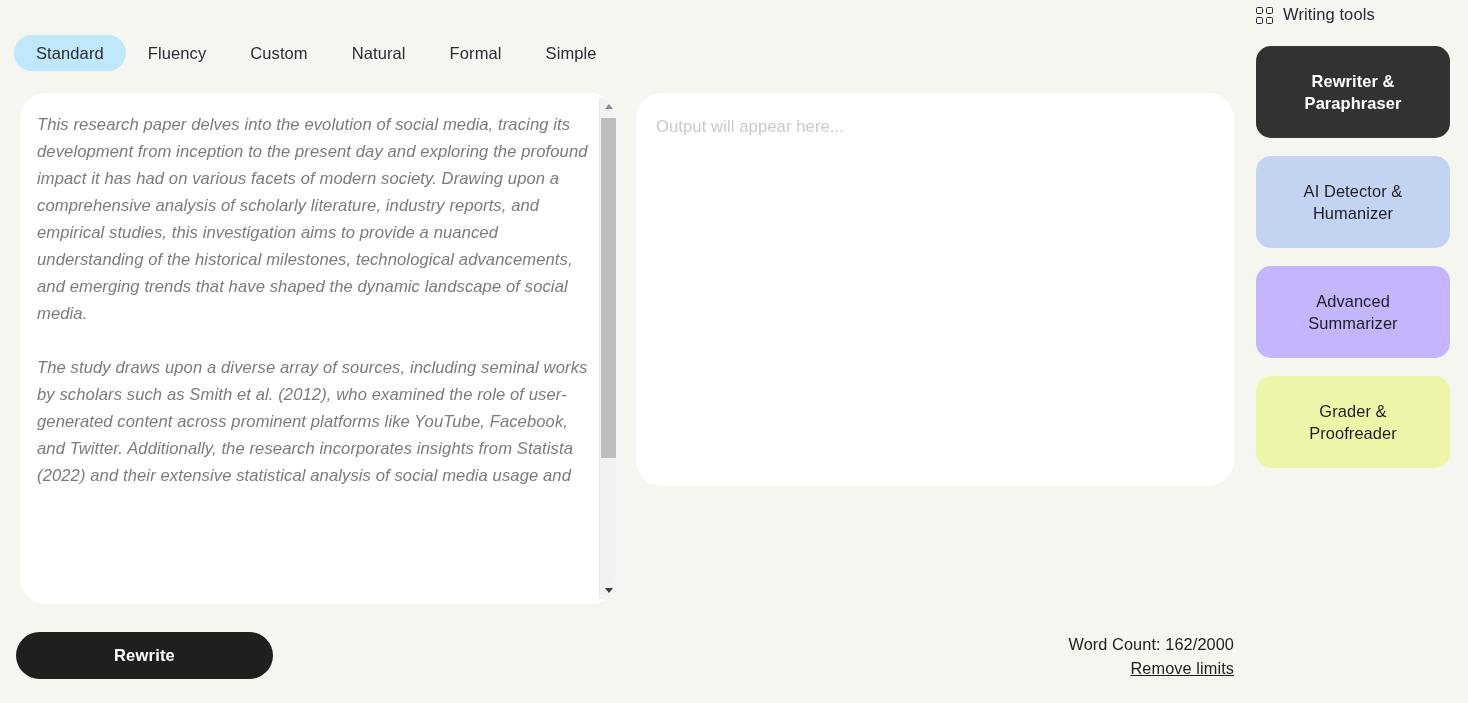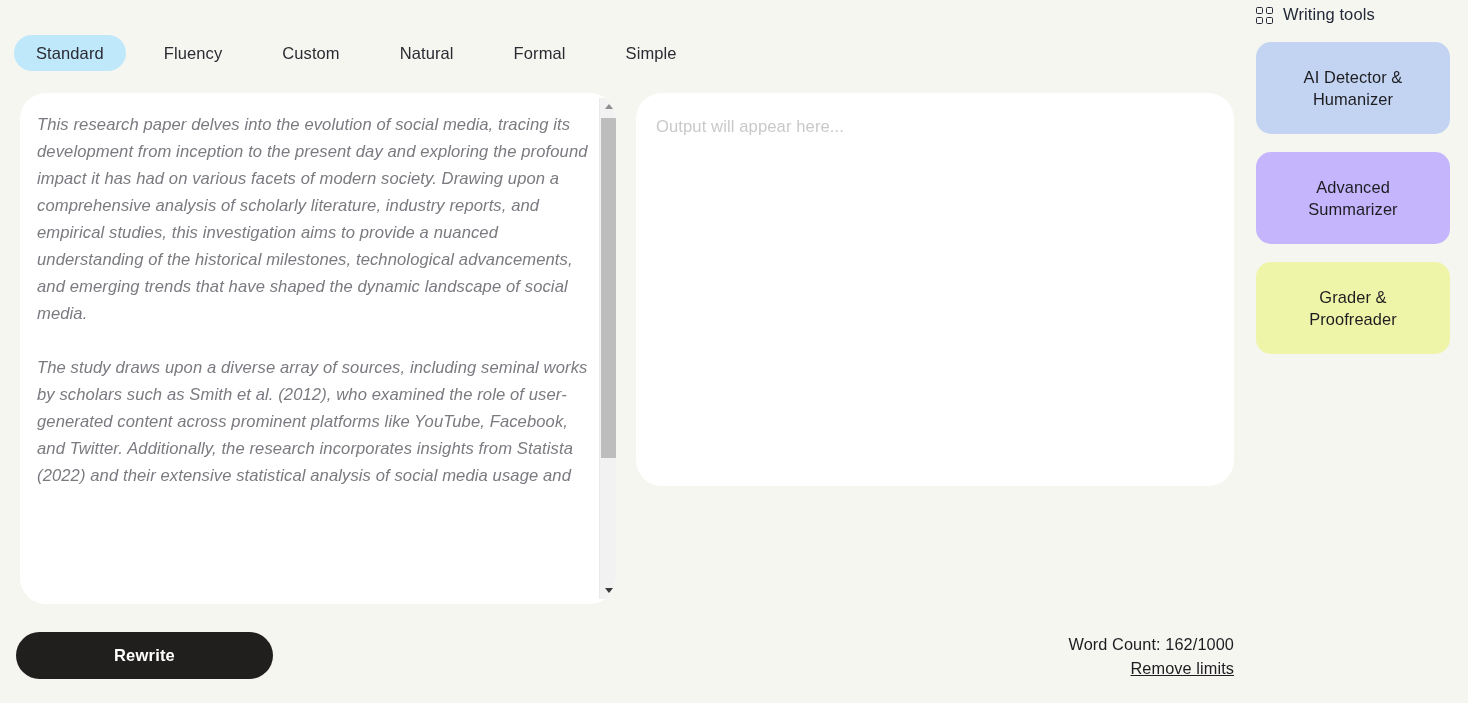--- a/index.html
+++ b/index.html
@@ -20,21 +20,21 @@
     background: #f6f6f1;
   }
 
   
   .tabs {
     position: absolute;
     left: 14px;
     top: 35px;
     display: flex;
     align-items: center;
-    gap: 16px;
+    gap: 0px;
     height: 36px;
   }
   .tab {
     font-size: 16.5px;
     color: #2b2b33;
     padding: 8px 22px;
     border-radius: 20px;
     line-height: 20px;
     white-space: nowrap;
     cursor: pointer;
@@ -265,34 +265,35 @@
     </div>
   </div>
 
   <div class="panel output-panel">
     <div class="output-placeholder">Output will appear here...</div>
   </div>
 
   <button class="rewrite-btn">Rewrite</button>
 
   <div class="wordcount-wrap">
-    <div class="wordcount">Word Count: 162/1000</div>
+    <div class="wordcount">Word Count: 162/2000</div>
     <a class="remove-limits" href="#">Remove limits</a>
   </div>
 
   <div class="sidebar">
     <div class="sidebar-header">
       <span class="grid-icon">
         <span></span>
           <span></span>
           <span></span>
           <span></span>
       </span>
       <span class="sidebar-title">Writing tools</span>
     </div>
     <div id="tool-list">
+        <button class="tool-btn t0" style="background: rgb(52, 50, 49); color: rgb(255, 255, 255); font-weight: bold;">Rewriter &amp; Paraphraser</button>
         <button class="tool-btn t1" style="background: rgb(195, 212, 242); color: rgb(29, 29, 33);">AI Detector &amp; Humanizer</button>
         <button class="tool-btn t2" style="background: #c4b5fd; color: rgb(29, 29, 33);">Advanced Summarizer</button>
         <button class="tool-btn t3" style="background: rgb(239, 245, 168); color: rgb(29, 29, 33);">Grader &amp; Proofreader</button>
       </div>
   </div>
 
 </div>
 
 </body></html>

